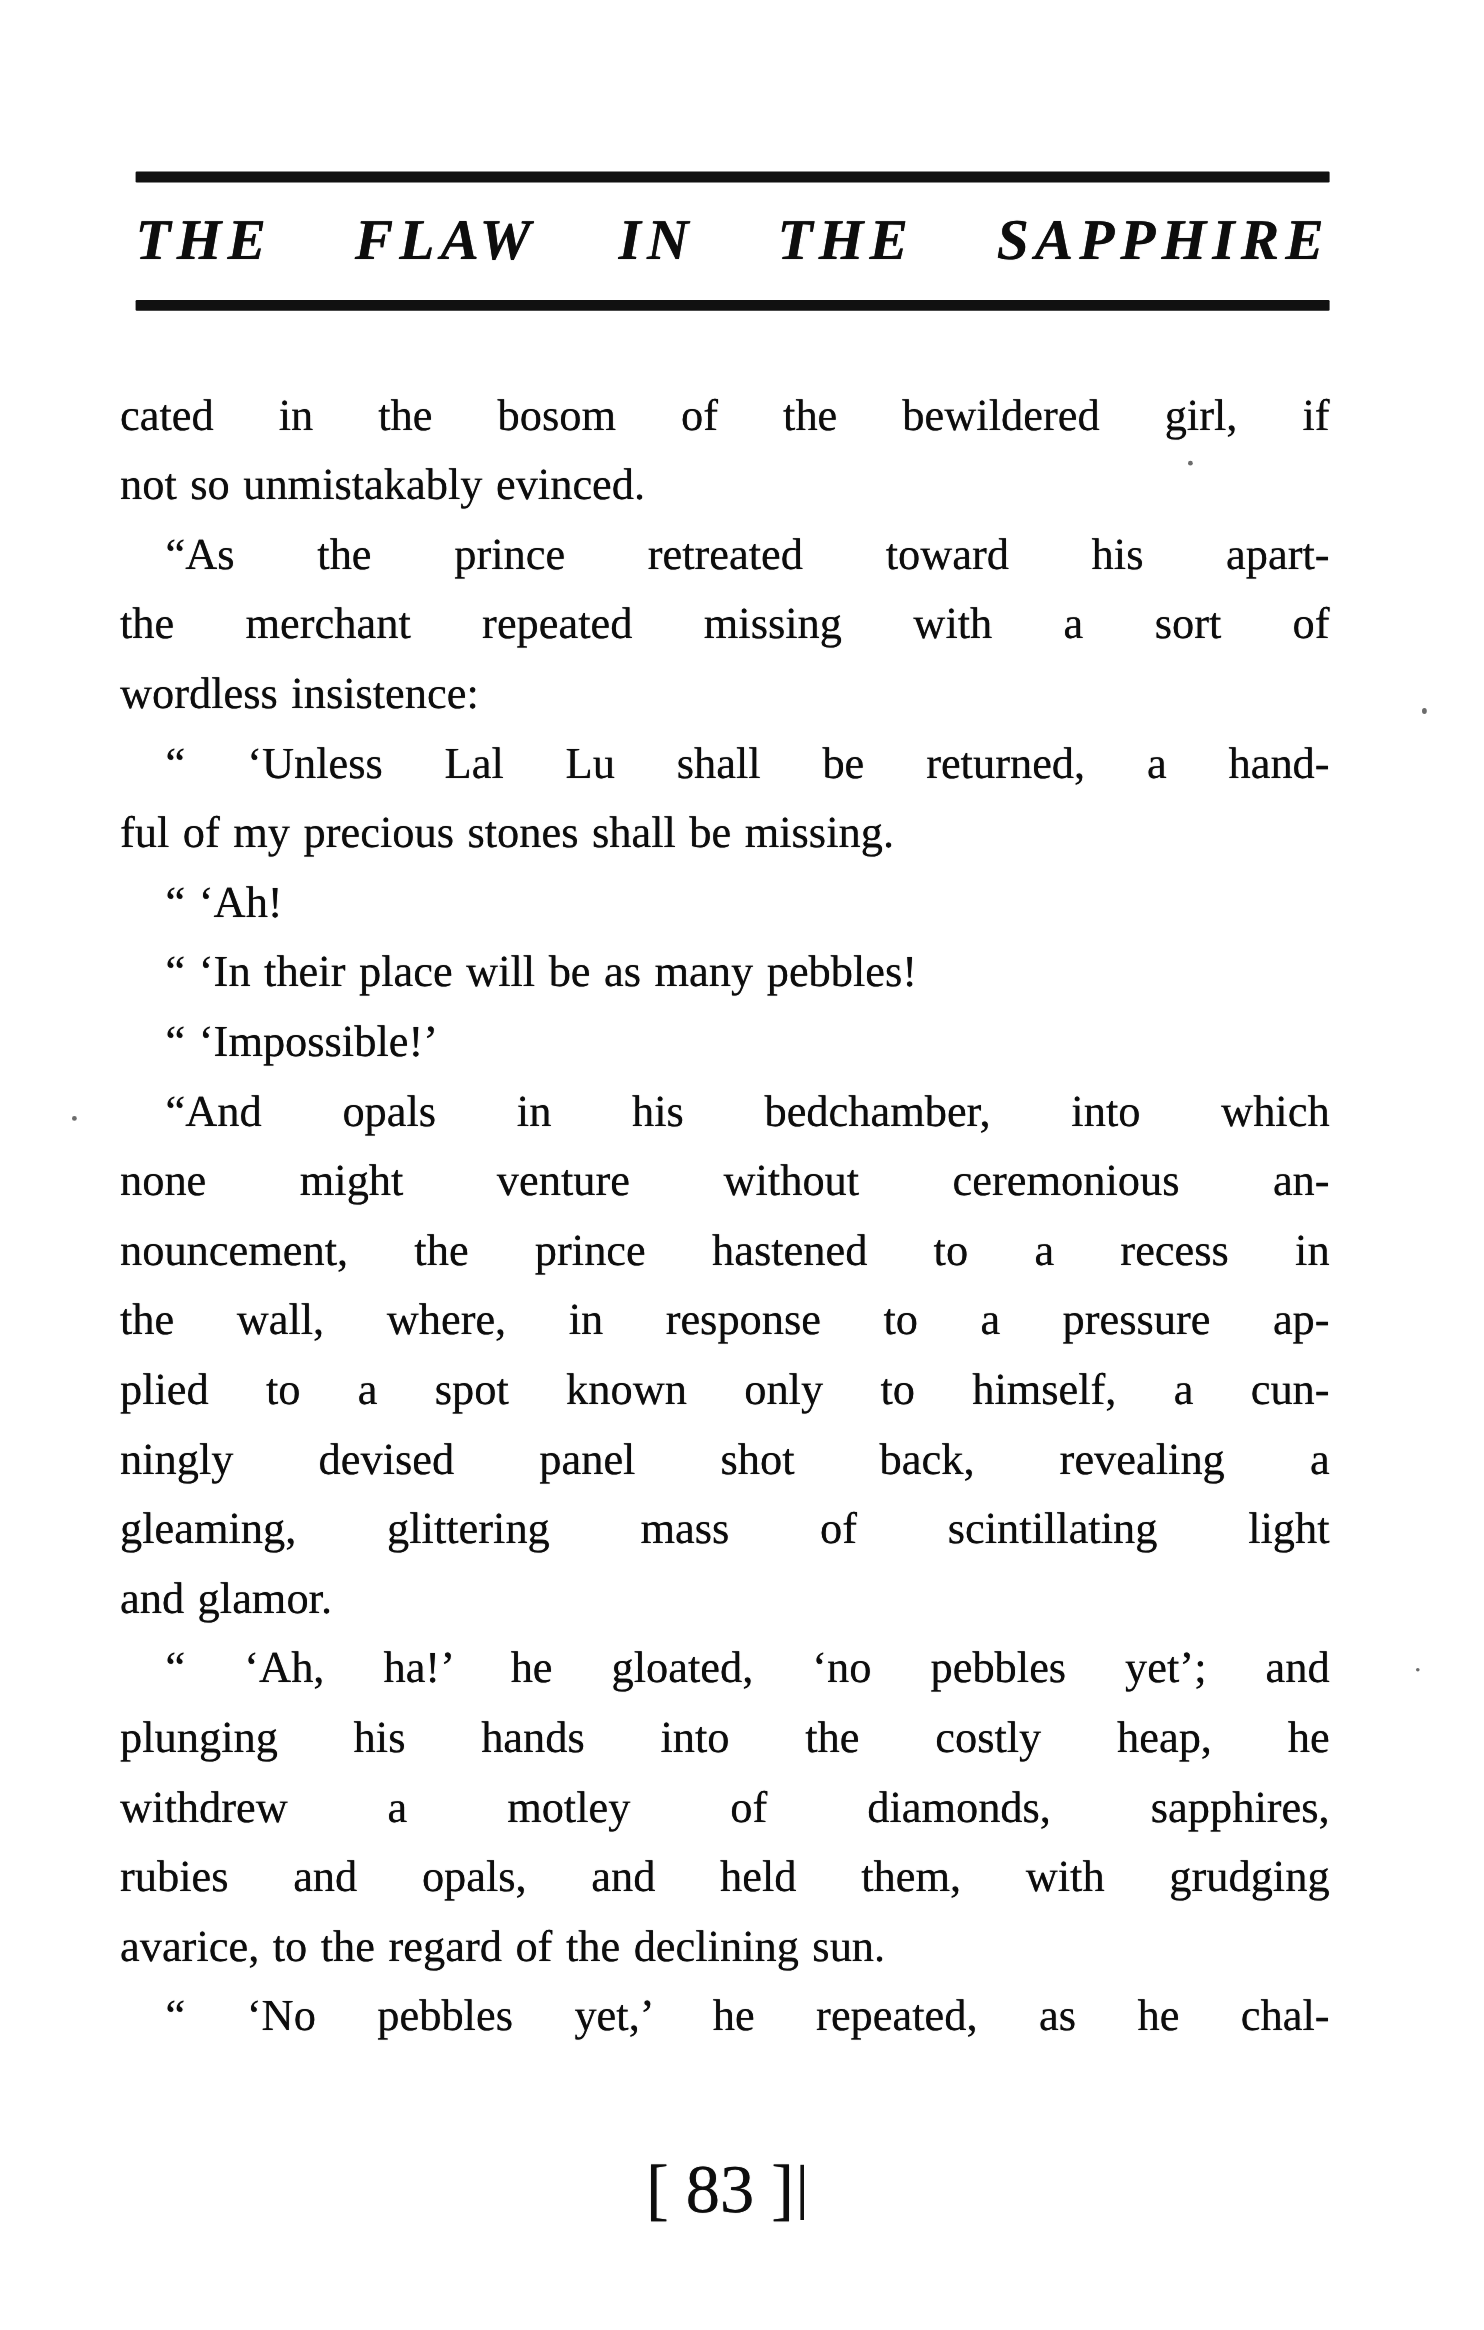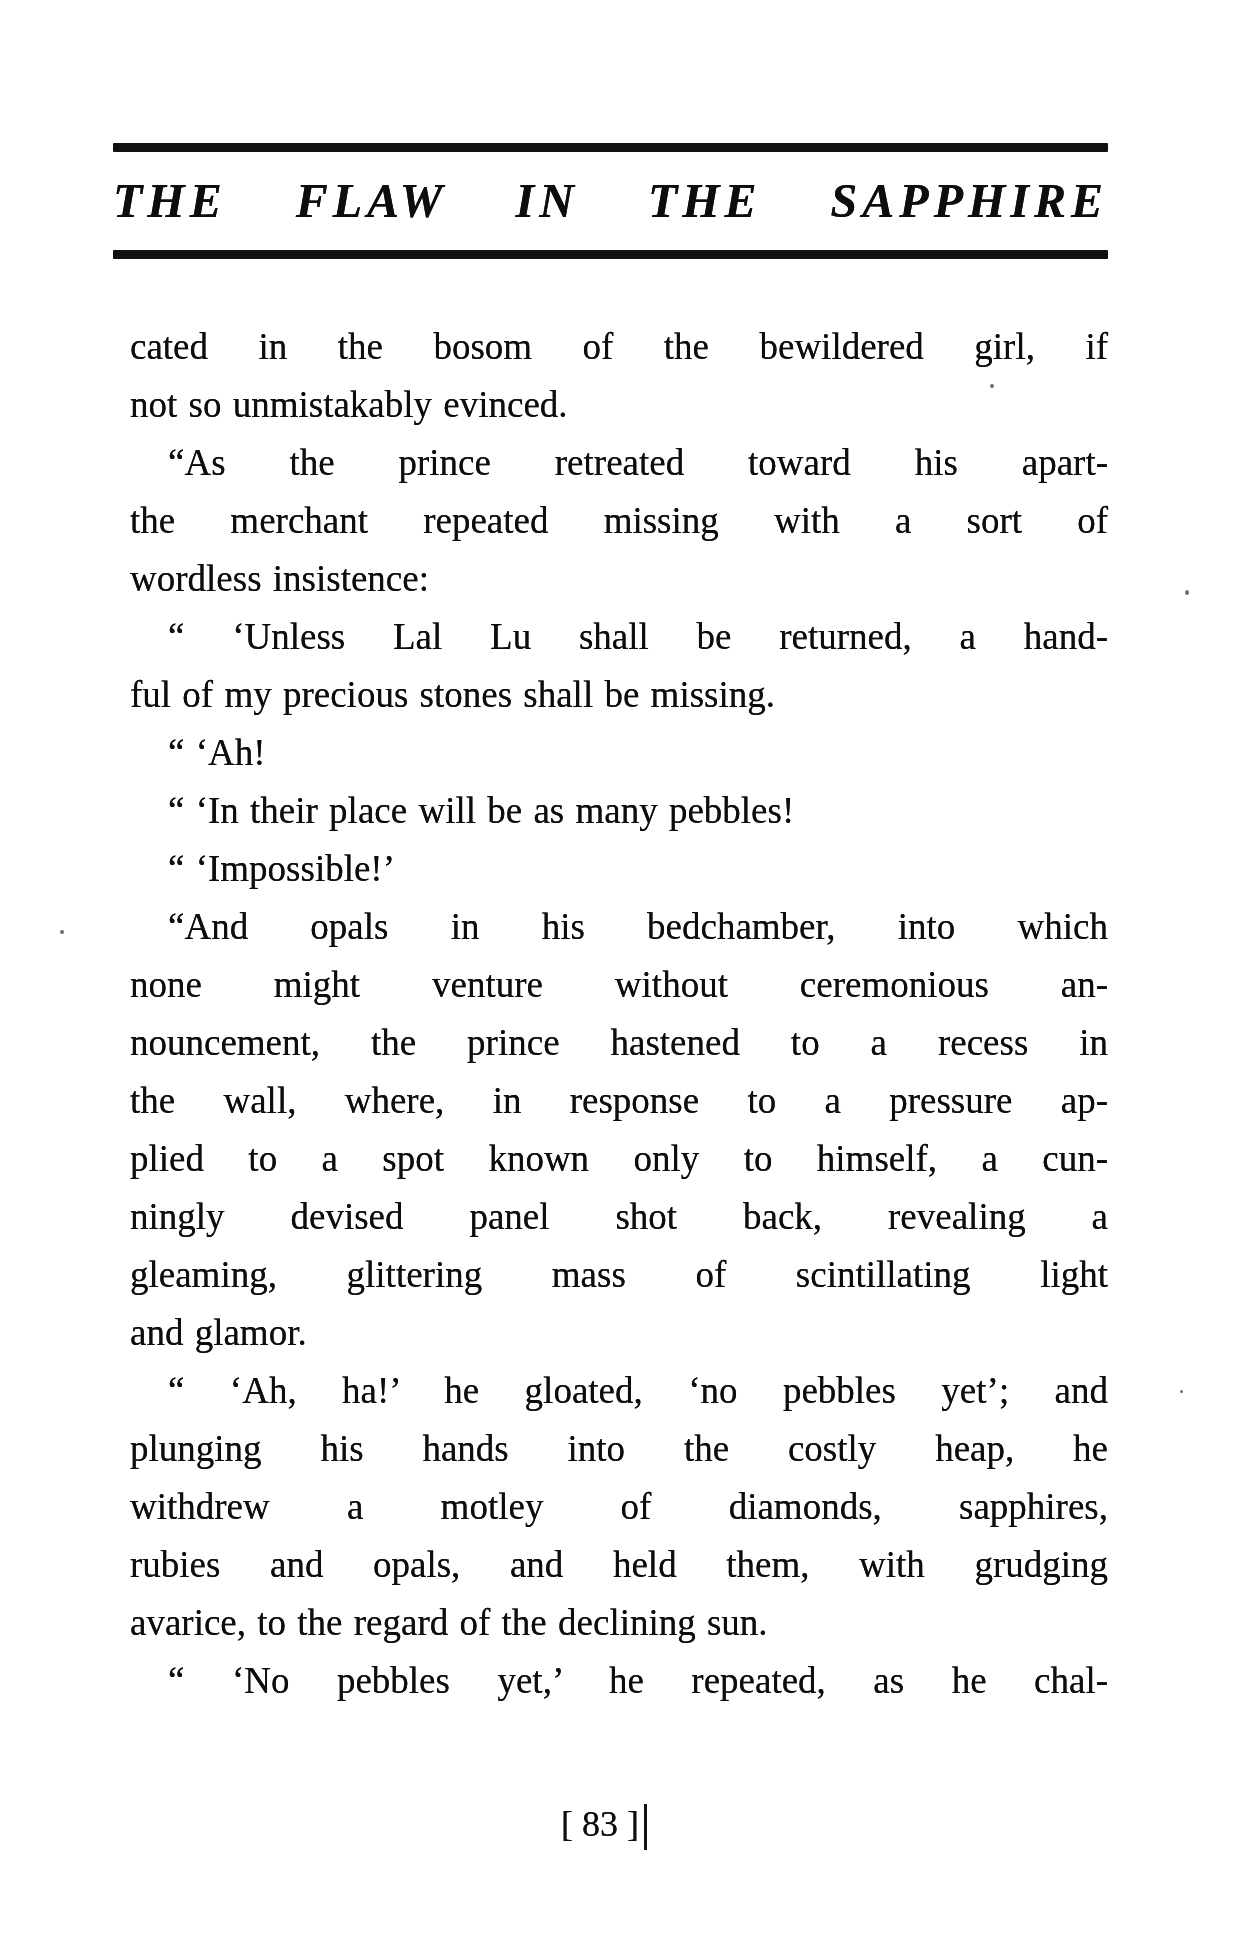--- a/index.html
+++ b/index.html
@@ -49,40 +49,39 @@
     width: 1008px;
   }
   .line {
     height: 58px;
     line-height: 58px;
     font-size: 37px;
     word-spacing: 2px;
     text-align: justify;
     text-align-last: justify;
     text-shadow: 0 0 0.6px rgba(0,0,0,0.85);
-    margin-left: 30px;
   }
   .line.flush {
     text-align: right;
     text-align-last: left;
   }
   .line.indent {
     text-indent: 38px;
   }
   .page-footer {
     position: absolute;
     left: 100px;
     top: 1794px;
     width: 1008px;
     height: 60px;
     display: flex;
     align-items: center;
     justify-content: center;
     gap: 5px;
-    font-size: 36px;
+    font-size: 57px;
     text-shadow: 0 0 0.6px rgba(0,0,0,0.85);
   }
   .artifact-bar {
     display: inline-block;
     width: 3px;
     height: 46px;
     background: #111111;
     margin-top: 6px;
   }
   .speck {

